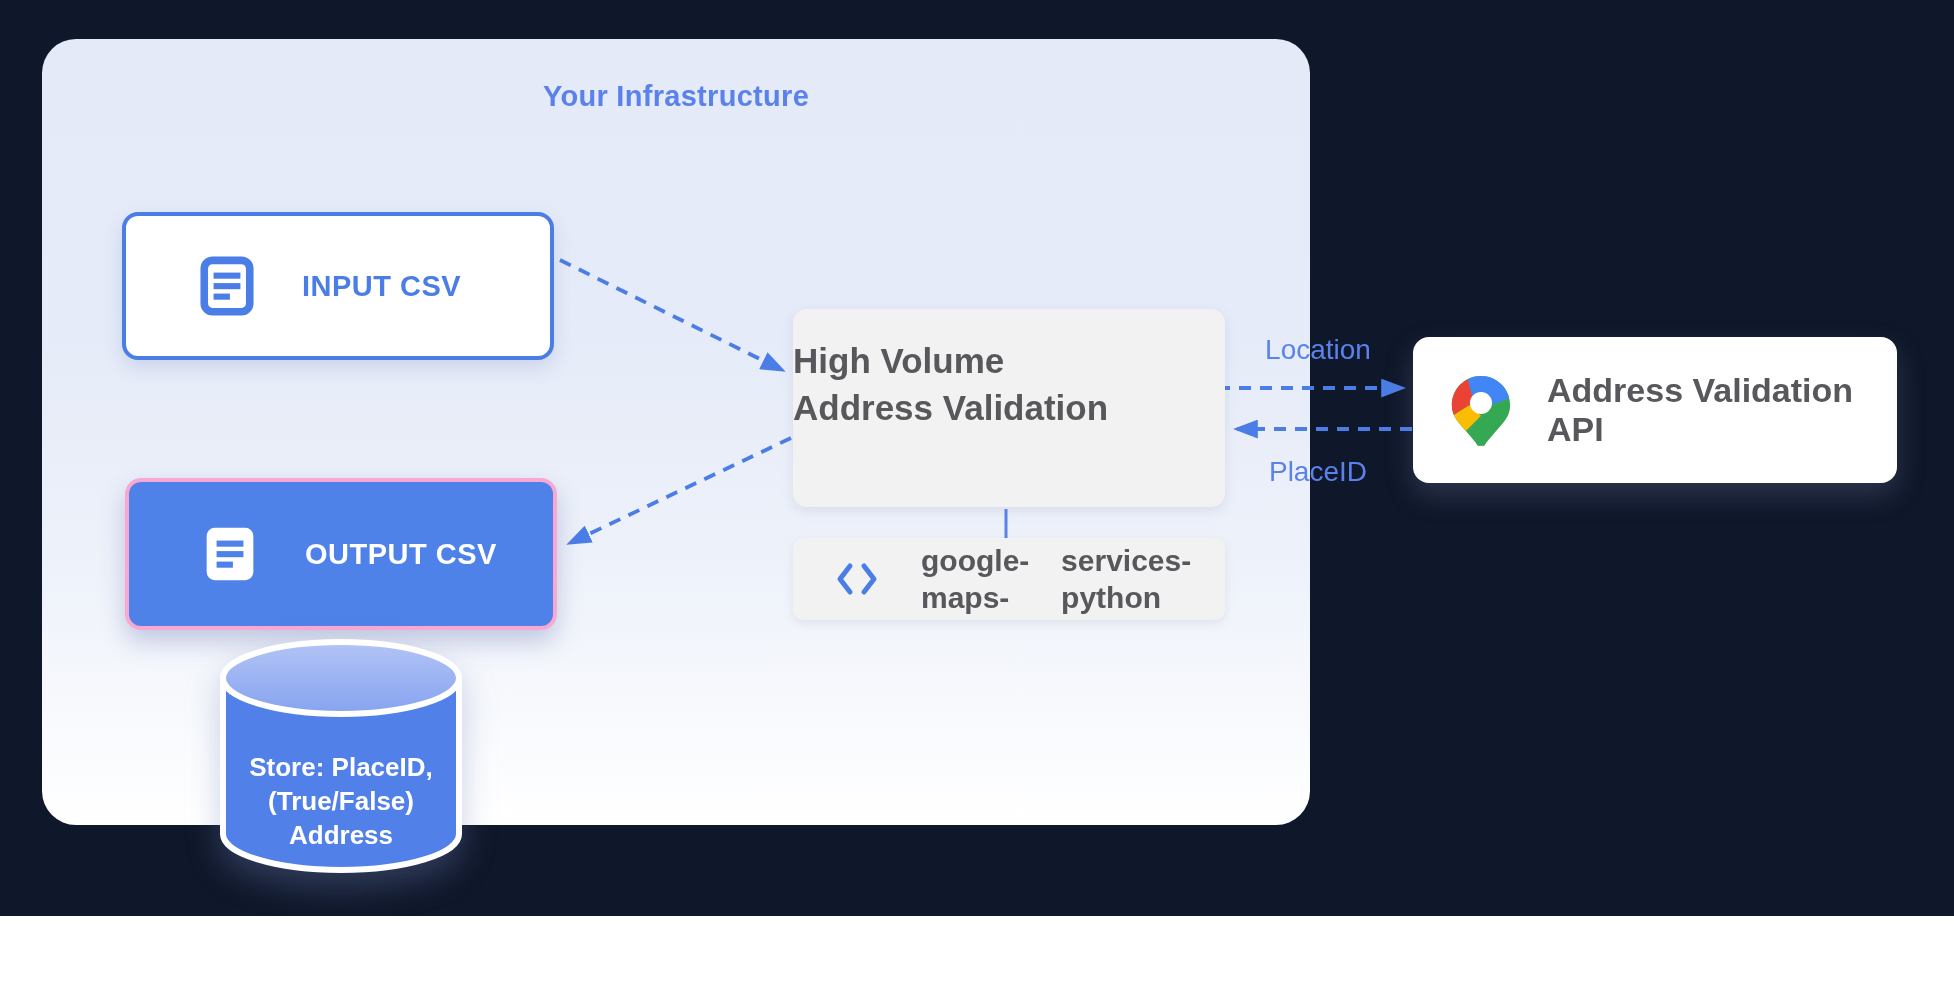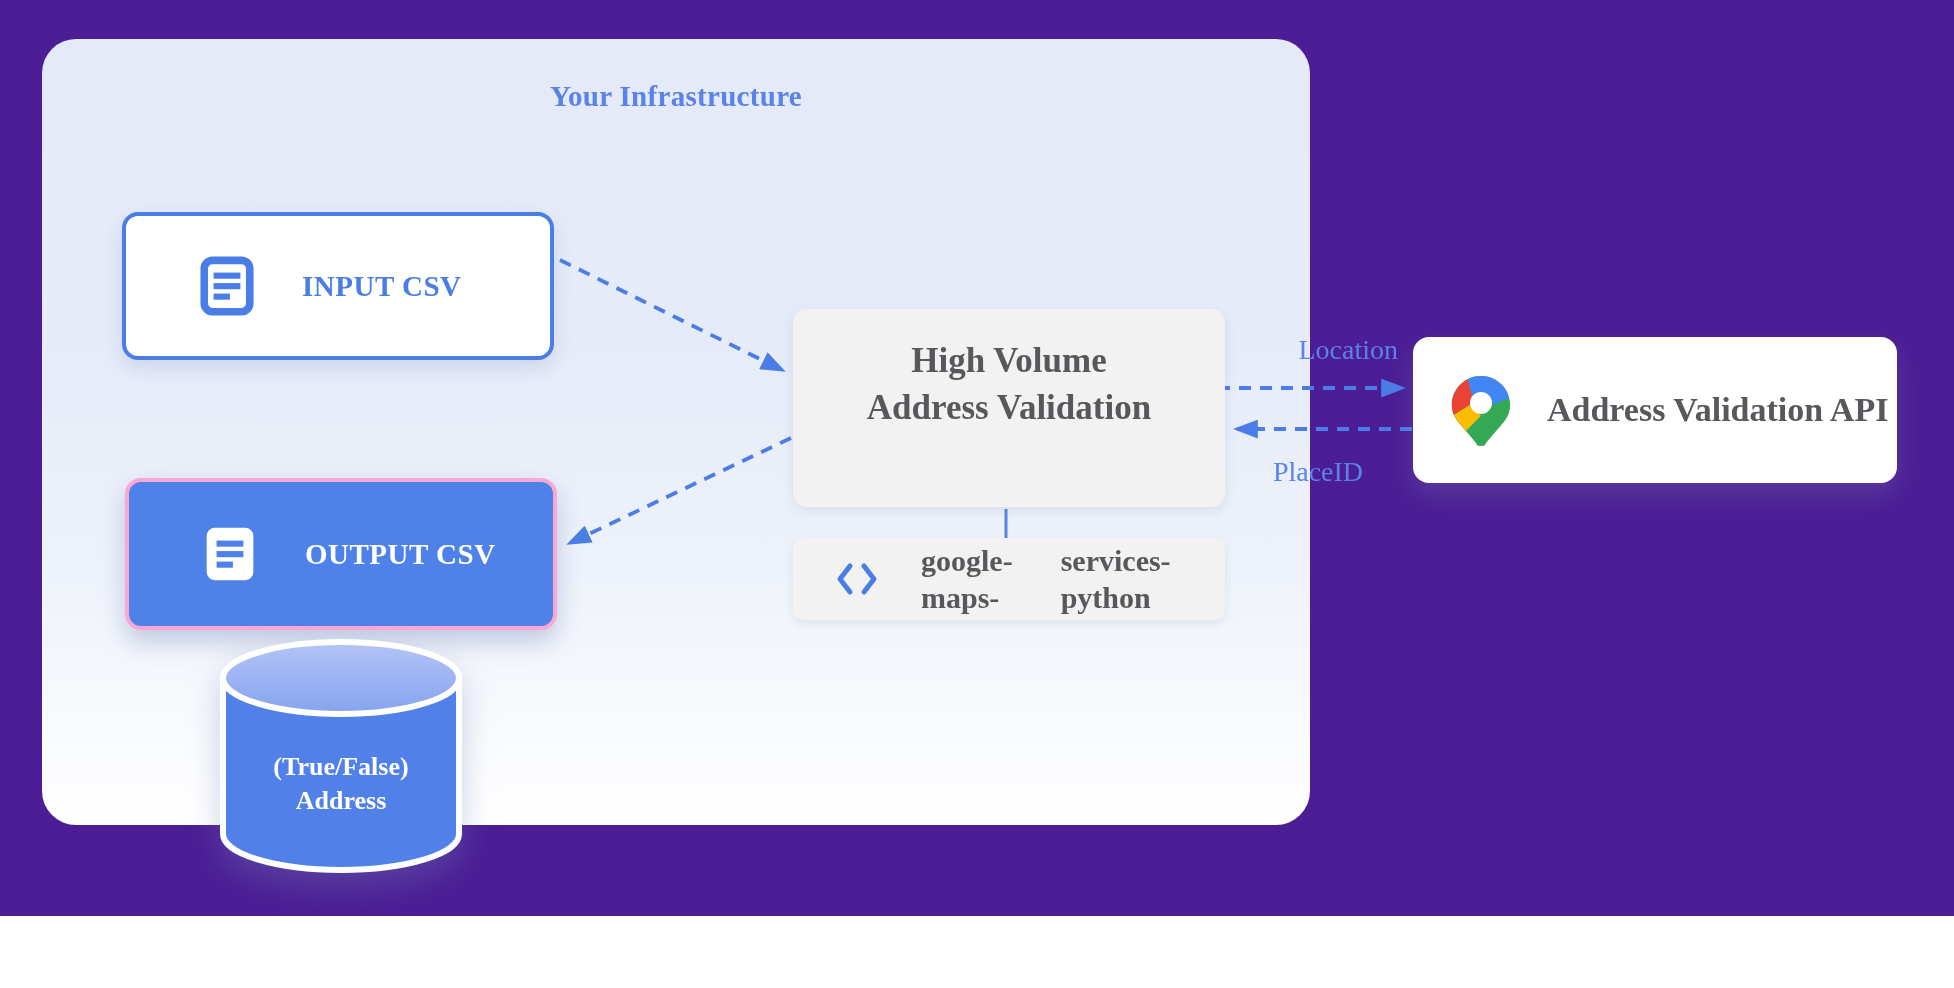--- a/index.html
+++ b/index.html
@@ -1,20 +1,20 @@
 <!DOCTYPE html>
 <html><head>
 <meta charset="utf-8">
 <style>
   html,body{margin:0;padding:0;background:#ffffff;}
   .canvas{
     position:relative;
     width:1954px;height:916px;
-    background:#4c1d95;
-    font-family:Liberation Serif, serif;
+    background:#0f172a;
+    font-family:Liberation Sans, sans-serif;
     overflow:hidden;
   }
   
   .infra{
     position:absolute;left:42px;top:39px;width:1268px;height:786px;
     border-radius:34px;
     background:linear-gradient(180deg,#e4eaf8 0%,#e5ebf8 38%,#eef2fa 68%,#fbfcfe 92%,#ffffff 100%);
   }
   .infra-label{
     position:absolute;left:42px;top:80px;width:1268px;
@@ -38,21 +38,21 @@
     background:#4f82e8;border:4px solid #f9a8d4;border-radius:16px;
     box-shadow:0 12px 24px rgba(90,110,170,.32);
     padding-left:66px;gap:40px;
   }
   .output-csv .label{font-size:29px;font-weight:700;letter-spacing:.5px;color:#ffffff;}
   
   .script{
     left:793px;top:309px;width:432px;height:198px;
     background:#f2f2f3;border-radius:14px;
     box-shadow:0 4px 12px rgba(120,130,160,.16);
-    display:block;text-align:center;
+    display:block;text-align:left;
     padding-top:28px;
   }
   .script .line{display:block;font-size:35px;line-height:47px;font-weight:700;color:#58585c;}
   
   .library{
     left:793px;top:538px;width:432px;height:82px;
     background:#f2f2f3;border-radius:10px;
     box-shadow:0 4px 10px rgba(120,130,160,.14);
     padding-left:42px;gap:42px;
   }
@@ -76,21 +76,21 @@
     text-align:center;
   }
   .cyl-text .line{display:block;font-size:26px;line-height:34px;font-weight:700;color:#ffffff;}
   
   .edges{position:absolute;left:0;top:0;width:1954px;height:988px;pointer-events:none;}
   
   .edge-label{
     position:absolute;width:160px;text-align:center;
     font-size:28px;font-weight:500;color:#5b82ea;
   }
-  .edge-label.location{left:1238px;top:334px;text-align:right;}
+  .edge-label.location{left:1238px;top:334px;}
   .edge-label.placeid{left:1238px;top:456px;}
   .icon{flex:0 0 auto;display:block;}
 </style>
 </head>
 <body>
 
 <div class="canvas">
 
   <div class="infra"></div>
   <div class="infra-label">Your Infrastructure</div>
@@ -132,20 +132,21 @@
     <defs>
       <linearGradient id="cylTop" x1="0" y1="0" x2="0" y2="1">
         <stop offset="0%" stop-color="#b3c4f6"></stop>
         <stop offset="100%" stop-color="#86a3ef"></stop>
       </linearGradient>
     </defs>
     <path d="M8 56 V212 a118 36 0 0 0 236 0 V56 Z" fill="#5181e8" stroke="#ffffff" stroke-width="6"></path>
     <ellipse cx="126" cy="56" rx="118" ry="36" fill="url(#cylTop)" stroke="#ffffff" stroke-width="6"></ellipse>
   </svg>
   <div class="cyl-text">
+    <span class="line">Store: PlaceID,</span>
     <span class="line">(True/False)</span>
     <span class="line">Address</span>
   </div>
 
   <div class="node script">
     <span class="line">High Volume</span>
     <span class="line">Address Validation</span>
   </div>
 
   <div class="node library">

